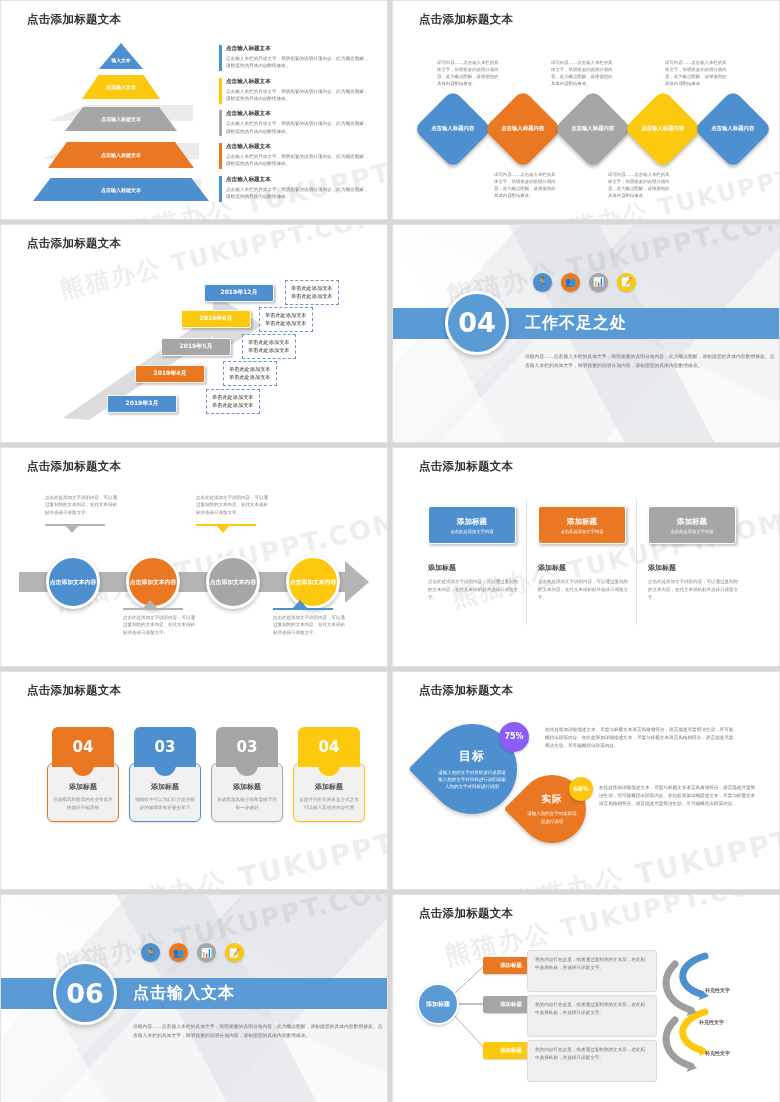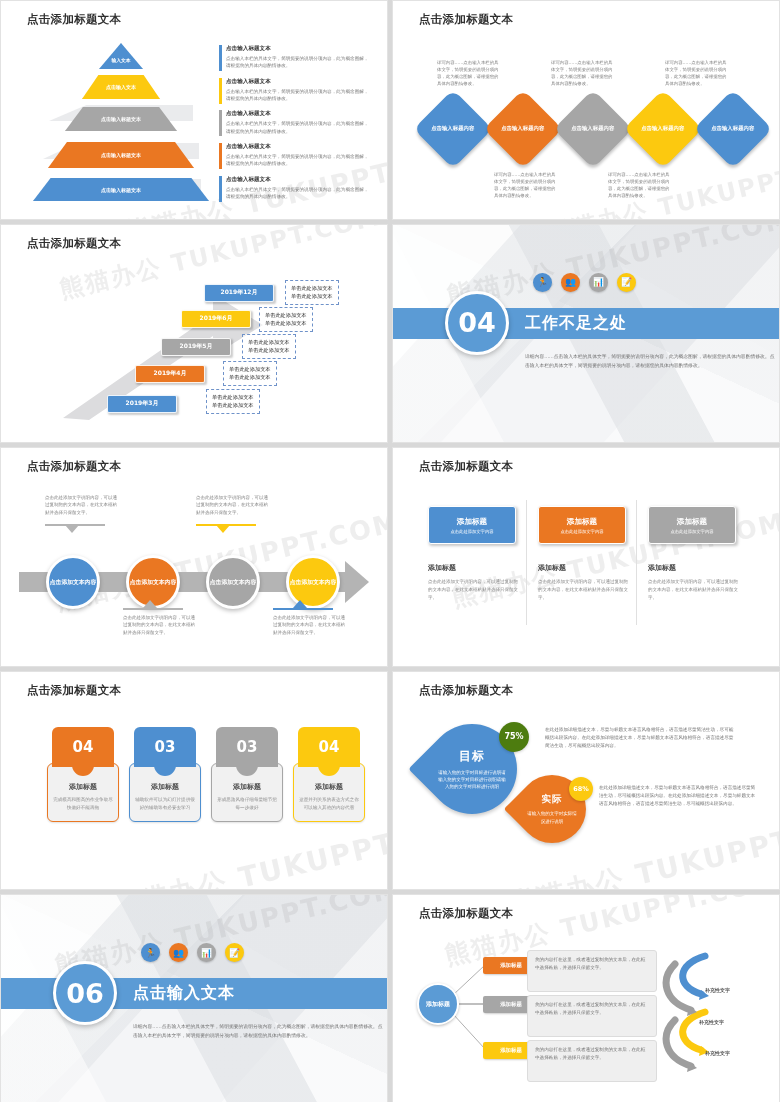--- a/index.html
+++ b/index.html
@@ -370,21 +370,21 @@
 
   <div class="slide">
     <div class="title">点击添加标题文本</div>
     <div class="wm" style="left:110px;top:172px;font-size:28px;">熊猫办公 TUKUPPT.COM</div>
     <div class="drop" style="left:34px;top:52px;width:90px;height:90px;background:#4e8fd0;">
       <div class="dropin">
         <b>目标</b>
         <p>请输入您的文字对目标进行说明请输入您的文字对目标进行说明请输入您的文字对目标进行说明</p>
       </div>
     </div>
-    <div class="pct" style="left:106px;top:50px;width:30px;height:30px;background:#4d7c0f;font-size:8px;">75%</div>
+    <div class="pct" style="left:106px;top:50px;width:30px;height:30px;background:#8b5cf6;font-size:8px;">75%</div>
     <div class="drop" style="left:125px;top:103px;width:68px;height:68px;background:#ea7722;">
       <div class="dropin">
         <b style="font-size:9.5px;">实际</b>
         <p>请输入您的文字对实际情况进行说明</p>
       </div>
     </div>
     <div class="pct" style="left:176px;top:105px;width:24px;height:24px;background:#fcc90f;font-size:6.5px;">68%</div>
     <div class="s8p" style="left:152px;top:54px;width:190px;">在此处添加详细描述文本，尽量与标题文本语言风格相符合，语言描述尽量简洁生动，尽可能概括出段落内容。在此处添加详细描述文本，尽量与标题文本语言风格相符合，语言描述尽量简洁生动，尽可能概括出段落内容。</div>
     <div class="s8p" style="left:206px;top:112px;width:160px;">在此处添加详细描述文本，尽量与标题文本语言风格相符合，语言描述尽量简洁生动，尽可能概括出段落内容。在此处添加详细描述文本，尽量与标题文本语言风格相符合，语言描述尽量简洁生动，尽可能概括出段落内容。</div>
   </div>

